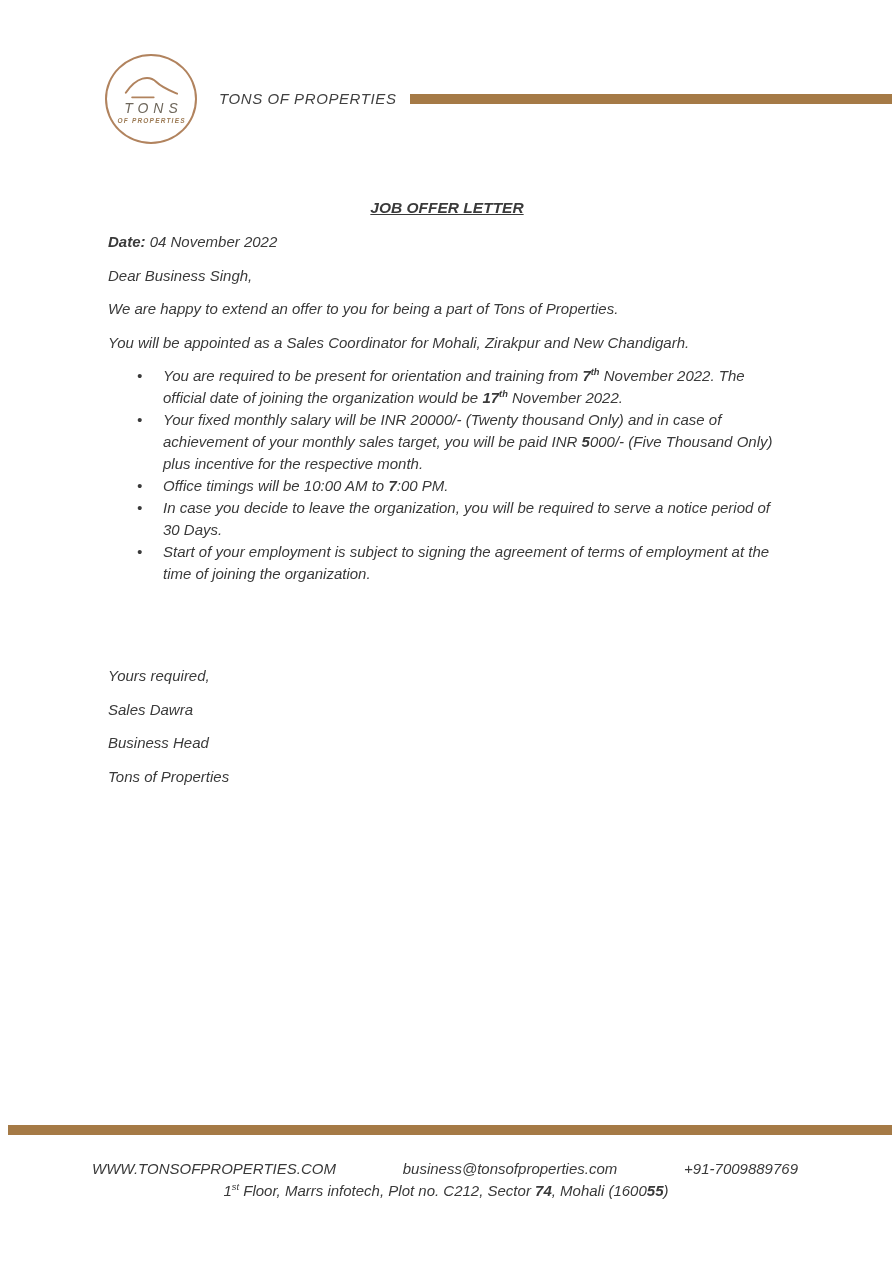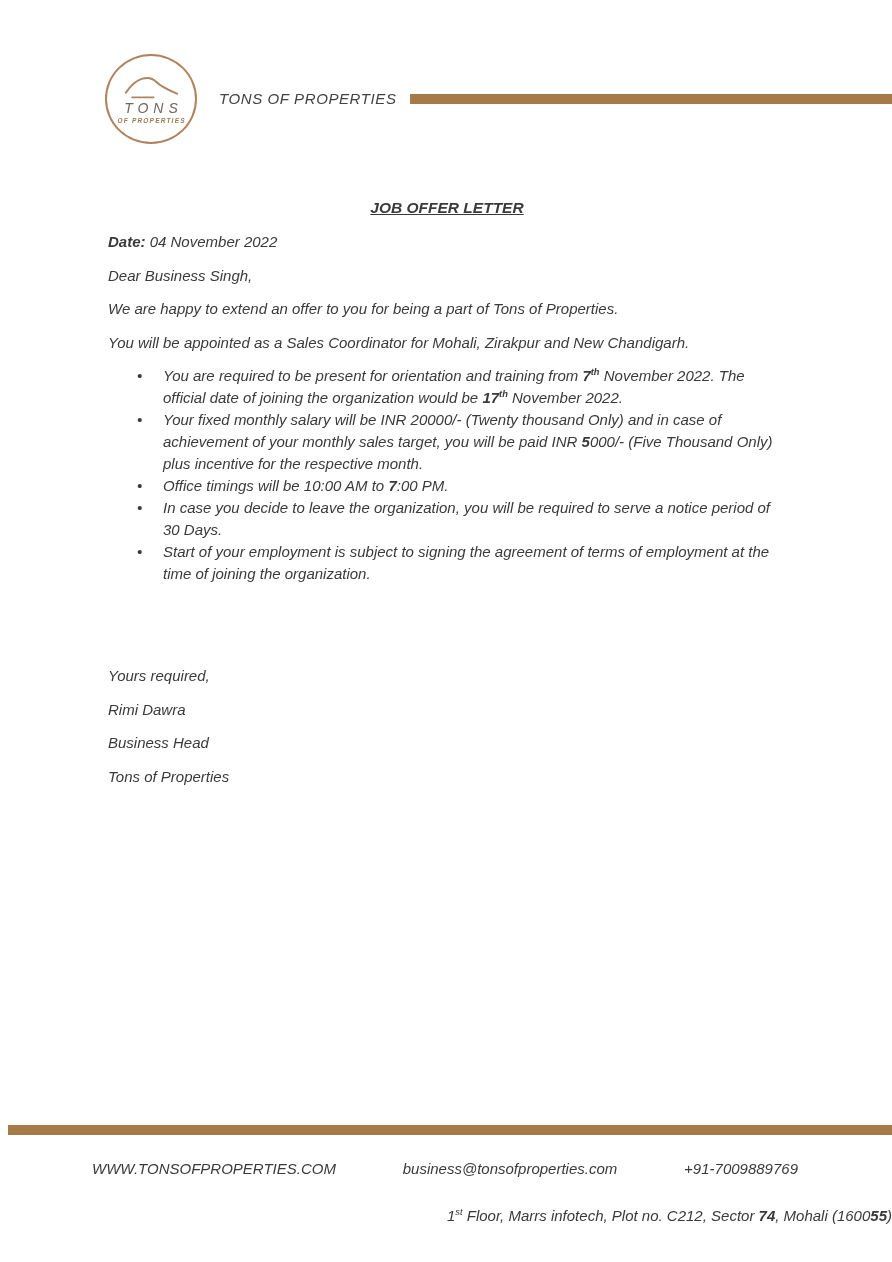--- a/index.html
+++ b/index.html
@@ -96,22 +96,22 @@
   .footer-bar{
     height:10px;margin-left:8px;
     background:var(--accent-brown);
   }
   .contact-row{
     display:flex;justify-content:space-between;align-items:baseline;
     padding:0 94px 0 92px;
     margin-top:23px;
   }
   .address{
-    text-align:right;
-    margin-top:25px;
+    text-align:center;
+    margin-top:0;
   }
 </style>
 </head>
 <body>
 
 <div class="page">
 
   <div class="header">
     <div class="logo">
       <svg viewBox="0 0 64 30" width="58" height="27">
@@ -139,21 +139,21 @@
     <ul class="terms">
       <li>You are required to be present for orientation and training from <b>7</b><b><sup>th</sup></b> November 2022. The official date of joining the organization would be <b>17</b><b><sup>th</sup></b> November 2022.</li>
       <li>Your fixed monthly salary will be INR 20000/- (Twenty thousand Only) and in case of achievement of your monthly sales target, you will be paid INR <b>5</b>000/- (Five Thousand Only) plus incentive for the respective month.</li>
       <li>Office timings will be 10:00 AM to <b>7</b>:00 PM.</li>
       <li>In case you decide to leave the organization, you will be required to serve a notice period of 30 Days.</li>
       <li>Start of your employment is subject to signing the agreement of terms of employment at the time of joining the organization.</li>
     </ul>
 
     <div class="signature">
       <p>Yours required,</p>
-      <p>Rimi Dawra</p>
+      <p>Sales Dawra</p>
       <p>Business Head</p>
       <p>Tons of Properties</p>
     </div>
   </div>
 
   <div class="footer">
     <div class="footer-bar"></div>
     <div class="contact-row">
       <span>WWW.TONSOFPROPERTIES.COM</span>
       <span>business@tonsofproperties.com</span>

